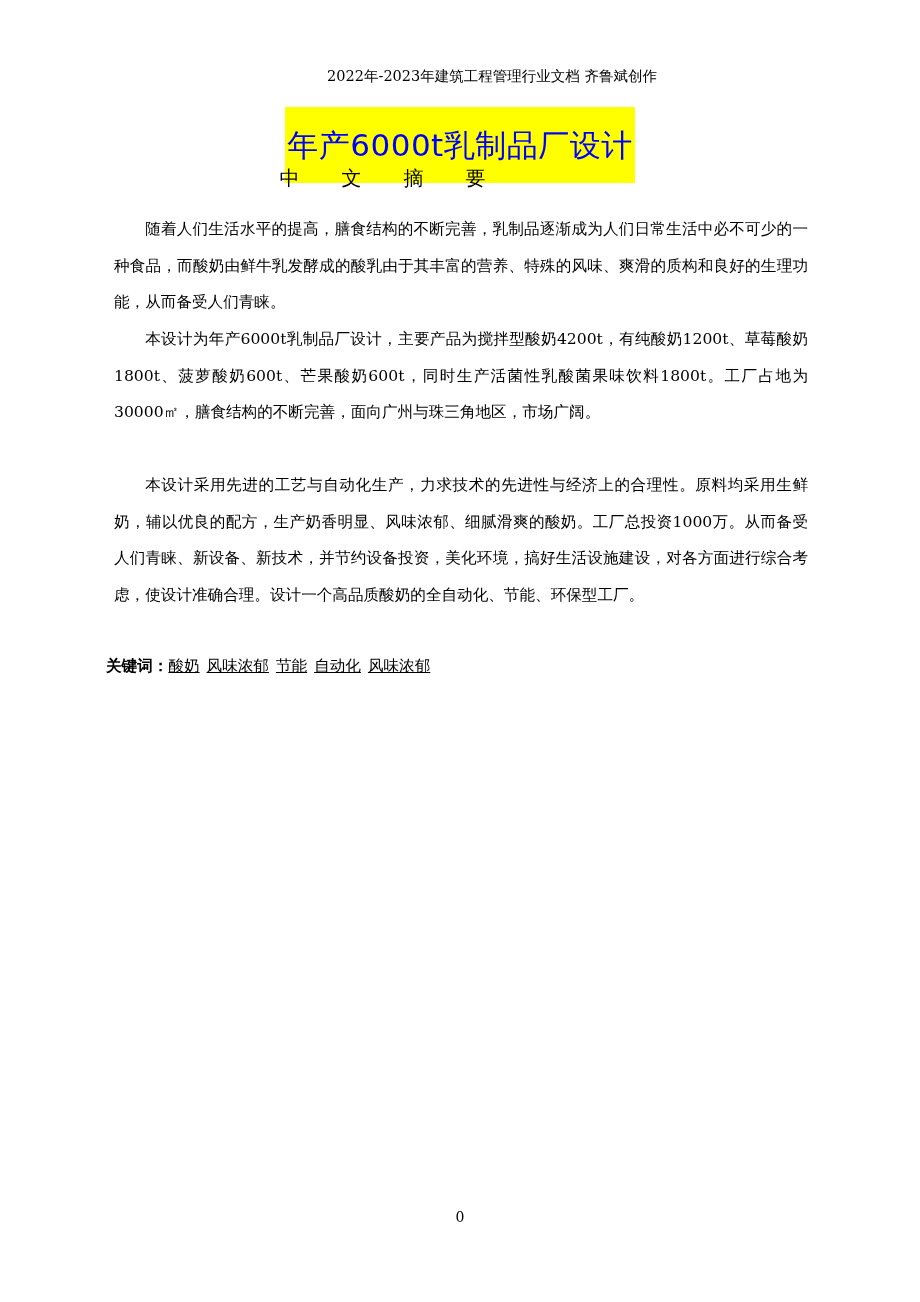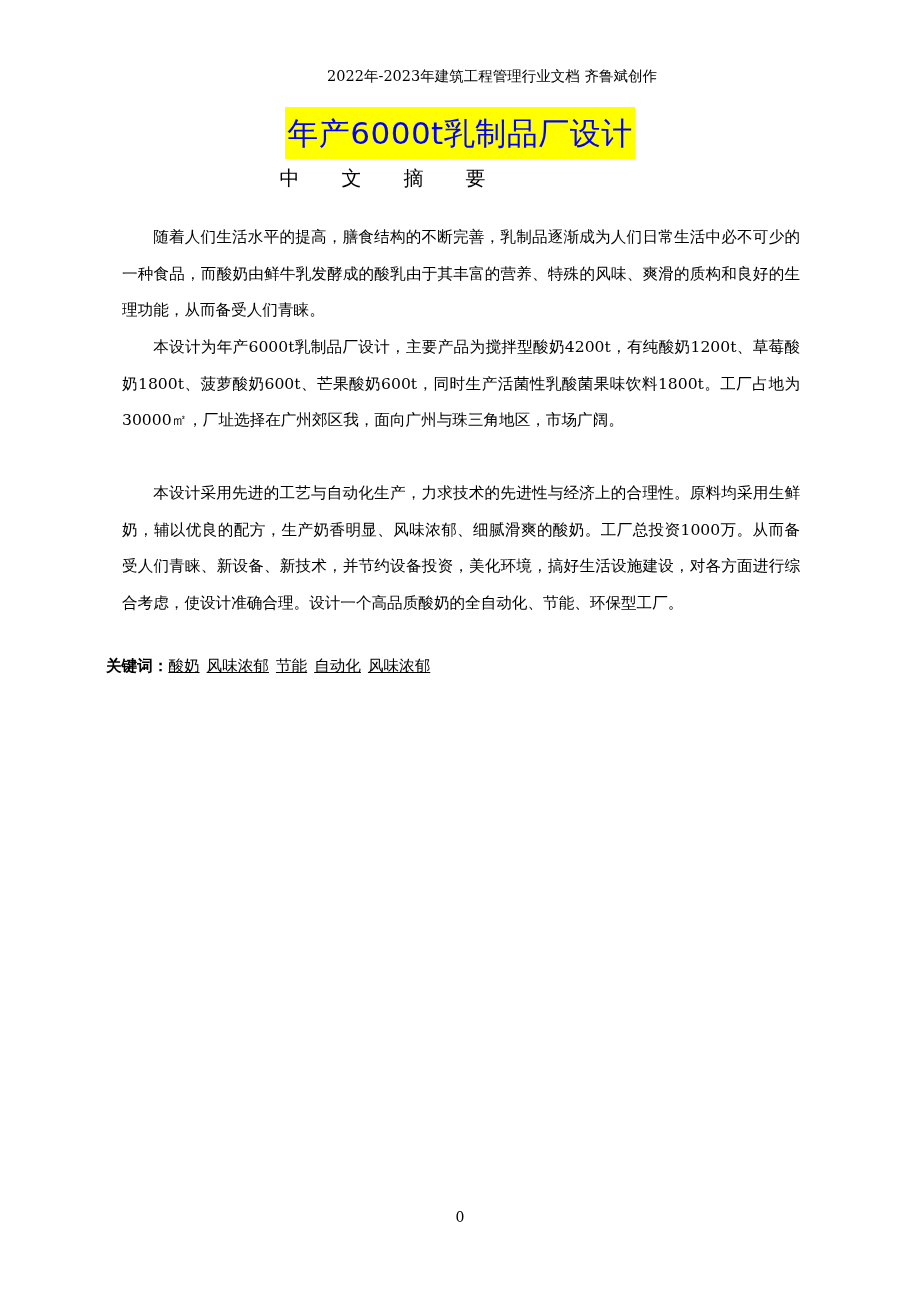--- a/index.html
+++ b/index.html
@@ -34,21 +34,21 @@
       text-align: center;
     }
     .title {
       display: inline-block;
       background: #ffff00;
       color: #0000ff;
       font-family: "DejaVu Sans", "Liberation Sans", sans-serif;
       font-size: 31px;
       line-height: 44px;
       height: 44px;
-      padding: 4px 2px;
+      padding: 16px 2px;
       letter-spacing: 0.5px;
       white-space: nowrap;
     }
     .subtitle {
       position: absolute;
       top: 163px;
       left: 0;
       width: 765px;
       text-align: center;
       font-family: "DejaVu Sans", "Liberation Sans", sans-serif;
@@ -63,21 +63,21 @@
     .body-text {
       position: absolute;
       left: 106px;
       width: 710px;
       font-size: 15.6px;
       line-height: 36.5px;
       text-align: justify;
       text-justify: inter-character;
     }
     .para {
-      margin: 16px;
+      margin: 8px;
       text-indent: 2em;
     }
     .p1 { top: 203px; }
     .p2 { top: 313px; }
     .p3 { top: 459px; }
     .keywords {
       position: absolute;
       left: 106px;
       top: 652px;
       font-size: 15.6px;
@@ -113,21 +113,21 @@
 
 <div class="subtitle">
   <span>中</span><span>文</span><span>摘</span><span>要</span>
 </div>
 
 <div class="body-text p1">
   <p class="para">随着人们生活水平的提高，膳食结构的不断完善，乳制品逐渐成为人们日常生活中必不可少的一种食品，而酸奶由鲜牛乳发酵成的酸乳由于其丰富的营养、特殊的风味、爽滑的质构和良好的生理功能，从而备受人们青睐。</p>
 </div>
 
 <div class="body-text p2">
-  <p class="para">本设计为年产6000t乳制品厂设计，主要产品为搅拌型酸奶4200t，有纯酸奶1200t、草莓酸奶1800t、菠萝酸奶600t、芒果酸奶600t，同时生产活菌性乳酸菌果味饮料1800t。工厂占地为30000㎡，厂址选择在广州郊区我，面向广州与珠三角地区，市场广阔。</p>
+  <p class="para">本设计为年产6000t乳制品厂设计，主要产品为搅拌型酸奶4200t，有纯酸奶1200t、草莓酸奶1800t、菠萝酸奶600t、芒果酸奶600t，同时生产活菌性乳酸菌果味饮料1800t。工厂占地为30000㎡，膳食结构的不断完善，面向广州与珠三角地区，市场广阔。</p>
 </div>
 
 <div class="body-text p3">
   <p class="para">本设计采用先进的工艺与自动化生产，力求技术的先进性与经济上的合理性。原料均采用生鲜奶，辅以优良的配方，生产奶香明显、风味浓郁、细腻滑爽的酸奶。工厂总投资1000万。从而备受人们青睐、新设备、新技术，并节约设备投资，美化环境，搞好生活设施建设，对各方面进行综合考虑，使设计准确合理。设计一个高品质酸奶的全自动化、节能、环保型工厂。</p>
 </div>
 
 <div class="keywords">
   <span class="kw-label">关键词：</span><span class="kw-item">酸奶</span><span class="kw-item">风味浓郁</span><span class="kw-item">节能</span><span class="kw-item">自动化</span><span class="kw-item">风味浓郁</span>
 </div>
 

